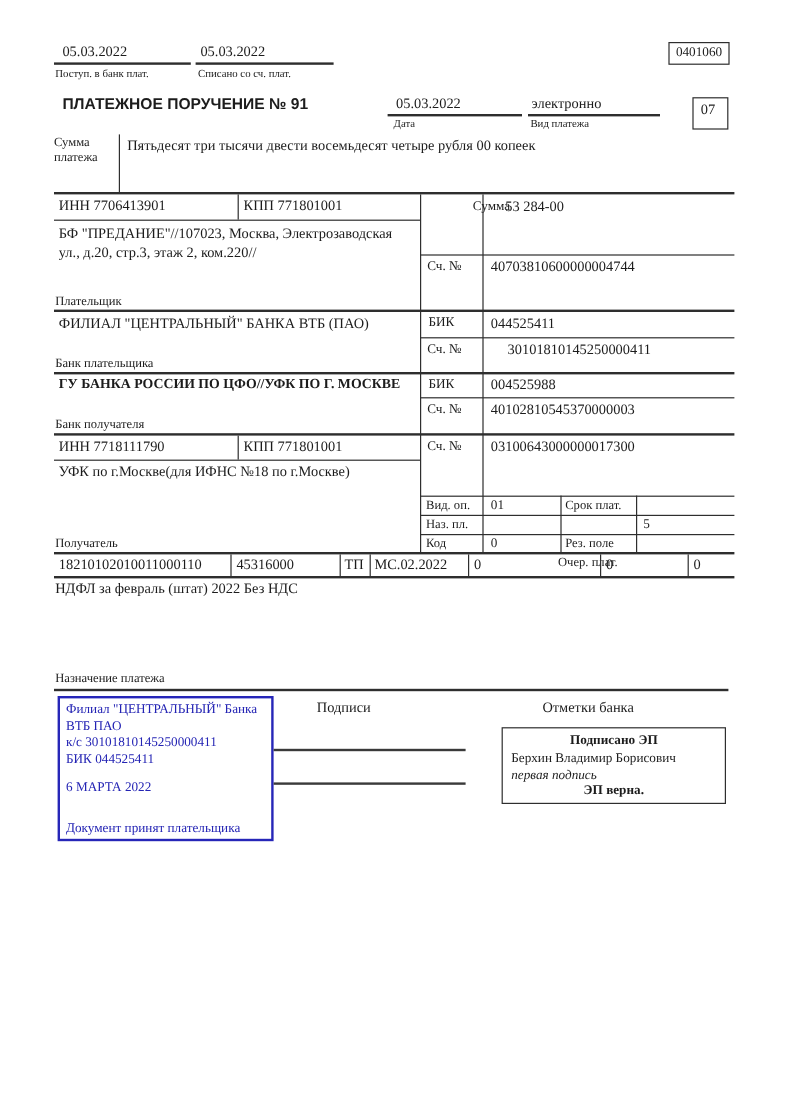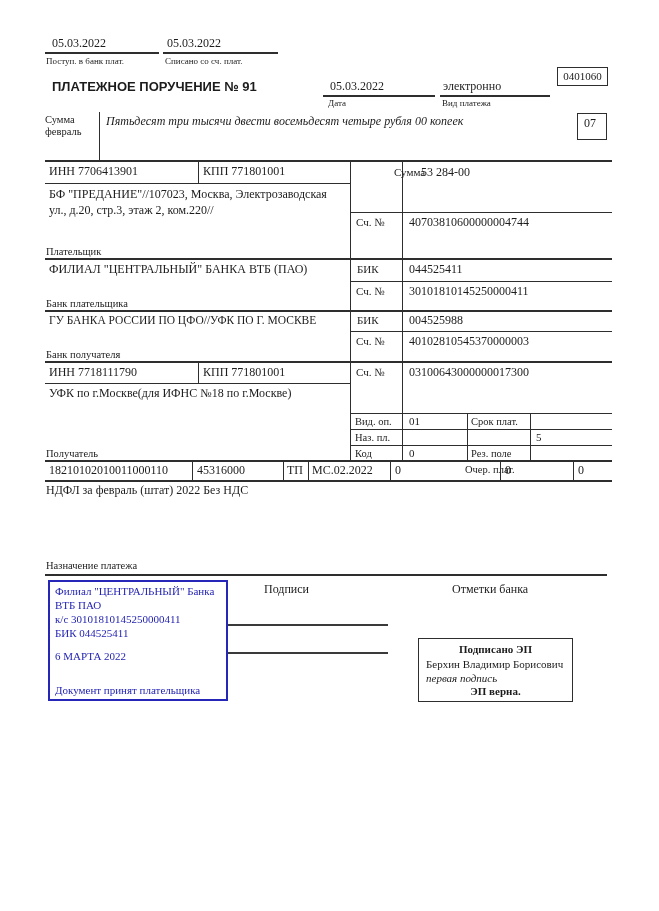--- a/index.html
+++ b/index.html
@@ -9,21 +9,21 @@
   .wrap{white-space:normal;}
   .ln{position:absolute;background:#2e2e2e;}
   .s9{font-size:9px;}
   .s10{font-size:10.5px;}
   .s11{font-size:11px;}
   .s115{font-size:11.5px;}
   .s12{font-size:12px;}
   .sans{font-family:"Liberation Sans",sans-serif;}
   .b{font-weight:bold;}
   .i{font-style:italic;}
-  .box{position:absolute;border:1.5px solid #2e2e2e;box-sizing:border-box;margin-top:32px;}
+  .box{position:absolute;border:1.5px solid #2e2e2e;box-sizing:border-box;}
   .blue{color:#2424b4;}
   .bluebox{position:absolute;border:2px solid #2626b8;box-sizing:border-box;}
   .ctr{text-align:center;}
 </style>
 </head>
 <body>
 
 <div id="page">
 
   <div class="t s12" style="left:52px;top:37px;">05.03.2022</div>
@@ -41,23 +41,23 @@
   <div class="t s12" style="left:330px;top:80px;">05.03.2022</div>
   <div class="ln" style="left:323px;top:95px;width:112px;height:1.5px;"></div>
   <div class="t s9" style="left:328px;top:98px;">Дата</div>
 
   <div class="t s12" style="left:443px;top:80px;">электронно</div>
   <div class="ln" style="left:440px;top:95px;width:110px;height:1.5px;"></div>
   <div class="t s9" style="left:442px;top:98px;">Вид платежа</div>
 
   <div class="box s12" style="left:577px;top:81px;width:30px;height:27px;padding:2px 0 0 6px;">07</div>
 
-  <div class="t s10 wrap" style="left:45px;top:114px;width:52px;">Сумма февраль</div>
+  <div class="t s10 wrap" style="left:45px;top:114px;width:52px;">Сумма платежа</div>
   <div class="ln" style="left:99px;top:112px;width:1px;height:49px;"></div>
-  <div class="t s12 wrap" style="left:106px;top:115px;width:505px;font-style:italic;">Пятьдесят три тысячи двести восемьдесят четыре рубля 00 копеек</div>
+  <div class="t s12 wrap" style="left:106px;top:115px;width:505px;">Пятьдесят три тысячи двести восемьдесят четыре рубля 00 копеек</div>
   <div class="ln" style="left:45px;top:160px;width:567px;height:2px;"></div>
 
   <div class="ln" style="left:350px;top:162px;width:1px;height:298px;"></div>
   <div class="ln" style="left:402px;top:162px;width:1px;height:298px;"></div>
 
   <div class="t s12" style="left:49px;top:165px;">ИНН 7706413901</div>
   <div class="ln" style="left:198px;top:162px;width:1px;height:21px;"></div>
   <div class="t s12" style="left:203px;top:165px;">КПП 771801001</div>
   <div class="ln" style="left:45px;top:183px;width:305px;height:1px;"></div>
   <div class="t s12 wrap" style="left:49px;top:187px;width:298px;line-height:1.3;">БФ "ПРЕДАНИЕ"//107023, Москва, Электрозаводская ул., д.20, стр.3, этаж 2, ком.220//</div>
@@ -69,24 +69,24 @@
   <div class="t s11" style="left:356px;top:216px;">Сч. №</div>
   <div class="t s12" style="left:409px;top:216px;">40703810600000004744</div>
   <div class="ln" style="left:45px;top:258px;width:567px;height:2px;"></div>
 
   <div class="t s12" style="left:49px;top:263px;">ФИЛИАЛ "ЦЕНТРАЛЬНЫЙ" БАНКА ВТБ (ПАО)</div>
   <div class="t s10" style="left:46px;top:298px;">Банк плательщика</div>
   <div class="t s11" style="left:357px;top:263px;">БИК</div>
   <div class="t s12" style="left:409px;top:263px;">044525411</div>
   <div class="ln" style="left:350px;top:281px;width:262px;height:1px;"></div>
   <div class="t s11" style="left:356px;top:285px;">Сч. №</div>
-  <div class="t s12" style="left:409px;top:285px;text-align:center;">30101810145250000411</div>
+  <div class="t s12" style="left:423px;top:285px;text-align:center;">30101810145250000411</div>
   <div class="ln" style="left:45px;top:310px;width:567px;height:2px;"></div>
 
-  <div class="t s115" style="left:49px;top:314px;">ГУ БАНКА РОССИИ ПО ЦФО//УФК ПО Г. МОСКВЕ</div>
+  <div class="t s115" style="left:49px;top:314px;font-weight:bold;">ГУ БАНКА РОССИИ ПО ЦФО//УФК ПО Г. МОСКВЕ</div>
   <div class="t s10" style="left:46px;top:349px;">Банк получателя</div>
   <div class="t s11" style="left:357px;top:314px;">БИК</div>
   <div class="t s12" style="left:409px;top:314px;">004525988</div>
   <div class="ln" style="left:350px;top:331px;width:262px;height:1px;"></div>
   <div class="t s11" style="left:356px;top:335px;">Сч. №</div>
   <div class="t s12" style="left:409px;top:335px;">40102810545370000003</div>
   <div class="ln" style="left:45px;top:361px;width:567px;height:2px;"></div>
 
   <div class="t s12" style="left:49px;top:366px;">ИНН 7718111790</div>
   <div class="ln" style="left:198px;top:363px;width:1px;height:20px;"></div>
@@ -143,20 +143,20 @@
     <div class="t s11 blue" style="left:5px;top:17px;">ВТБ ПАО</div>
     <div class="t s11 blue" style="left:5px;top:31px;">к/с 30101810145250000411</div>
     <div class="t s11 blue" style="left:5px;top:45px;">БИК 044525411</div>
     <div class="t s11 blue" style="left:5px;top:68px;">6 МАРТА 2022</div>
     <div class="t s11 blue" style="left:5px;top:102px;">Документ принят плательщика</div>
   </div>
 
   <div class="ln" style="left:228px;top:624px;width:160px;height:1.5px;background:#3a3a3a;"></div>
   <div class="ln" style="left:228px;top:652px;width:160px;height:1.5px;background:#3a3a3a;"></div>
 
-  <div class="box" style="left:418px;top:606px;width:155px;height:64px;">
+  <div class="box" style="left:418px;top:606px;width:187px;height:64px;">
     <div class="t s11 b ctr" style="left:0;top:4px;width:100%;">Подписано ЭП</div>
     <div class="t s11" style="left:7px;top:19px;">Берхин Владимир Борисович</div>
     <div class="t s11 i" style="left:7px;top:33px;">первая подпись</div>
     <div class="t s11 b ctr" style="left:0;top:46px;width:100%;">ЭП верна.</div>
   </div>
 
 </div>
 
 </body></html>

